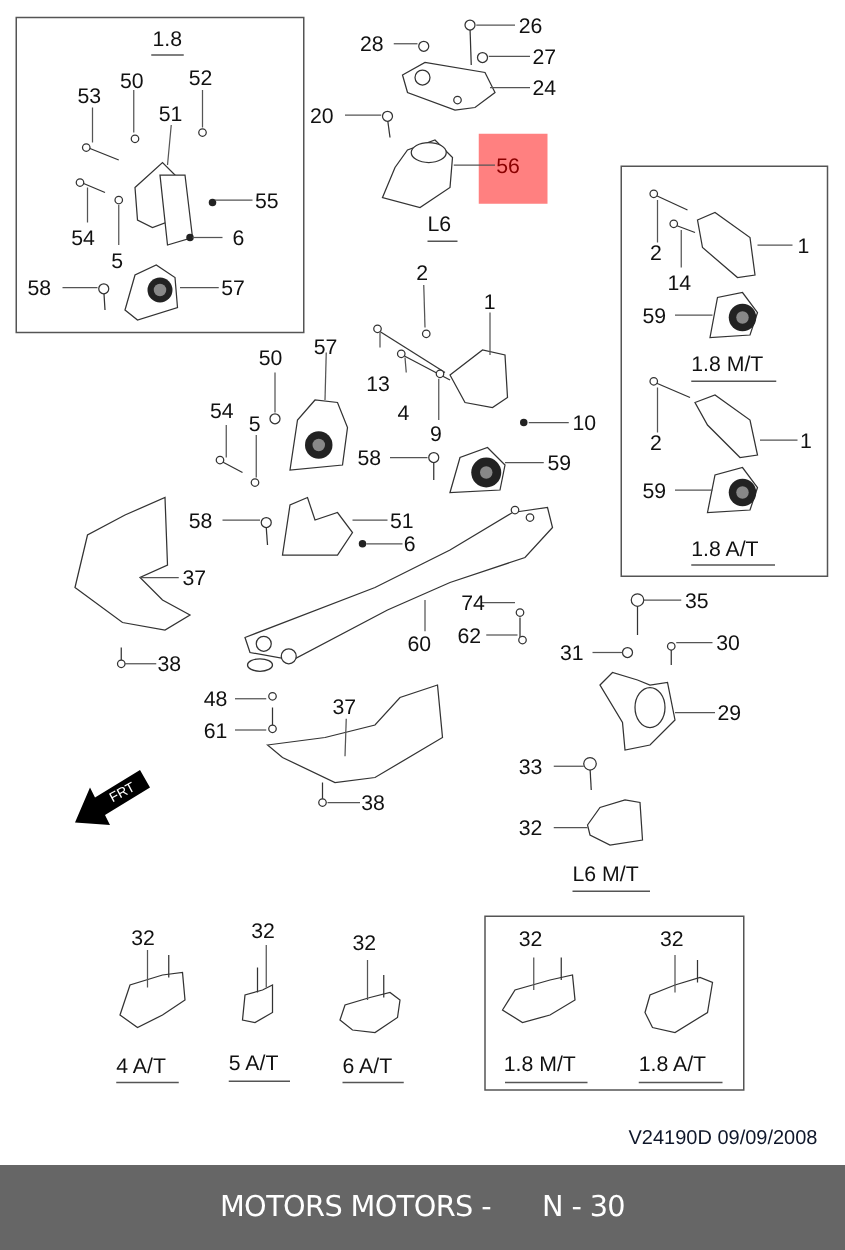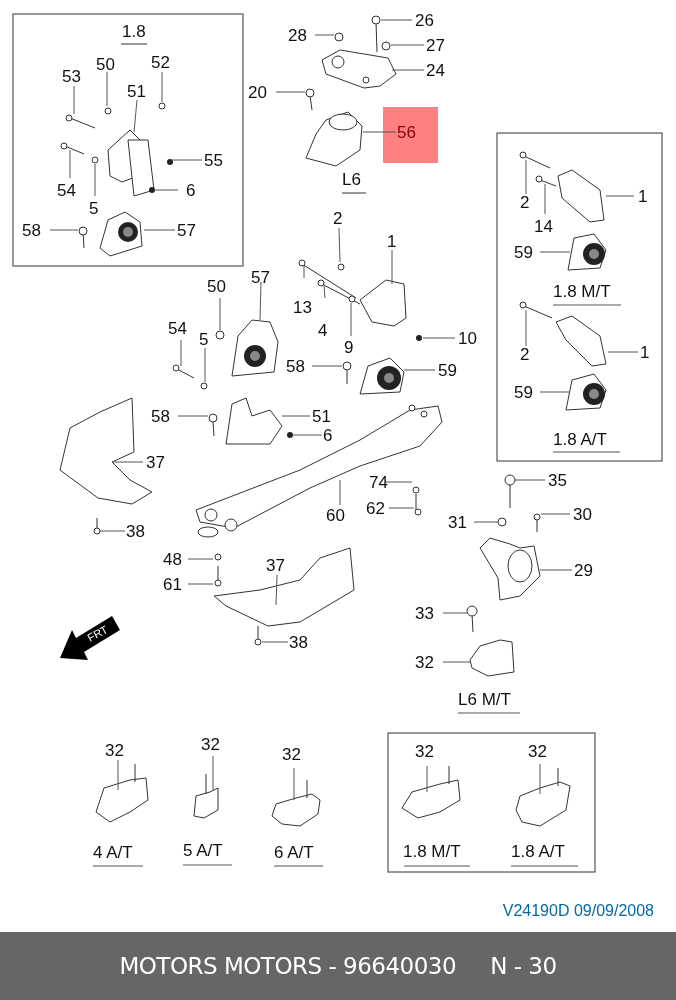--- a/index.html
+++ b/index.html
@@ -8,21 +8,21 @@
   .lbl{font-family:"Liberation Sans",sans-serif;font-size:17px;fill:#111;}
   .cap{font-family:"Liberation Sans",sans-serif;font-size:17px;fill:#111;}
   .part{fill:#fff;stroke:#333;stroke-width:1;}
   .lead{stroke:#555;stroke-width:1;fill:none;}
   .frame{fill:none;stroke:#555;stroke-width:1.2;}
   .uline{stroke:#555;stroke-width:1.2;}
   .bush{fill:#222;}
   #footer{position:absolute;left:0;top:932px;width:676px;height:68px;background:#666;color:#fff;
     font-family:"DejaVu Sans",sans-serif;font-size:23px;display:flex;align-items:center;justify-content:center;letter-spacing:-0.5px;}
   #footer span{white-space:pre;}
-  #docref{position:absolute;right:22px;top:902px;font-size:16px;color:#0369a1;font-family:"Liberation Sans",sans-serif;}
+  #docref{position:absolute;right:22px;top:902px;font-size:16px;color:#0f172a;font-family:"Liberation Sans",sans-serif;}
 </style>
 </head>
 <body>
 
 <svg id="diagram" viewBox="0 0 676 930" xmlns="http://www.w3.org/2000/svg">
 
   <rect class="frame" x="13" y="14" width="230" height="252"></rect>
   <rect class="frame" x="497" y="133" width="165" height="328"></rect>
   <rect class="frame" x="388" y="733" width="207" height="139"></rect>
 
@@ -309,16 +309,15 @@
     <text class="cap" x="511" y="857">1.8 A/T</text>
     <line class="uline" x1="511" y1="866" x2="578" y2="866"></line>
   </g>
 </svg>
 
 <div id="docref">V24190D  09/09/2008</div>
 
 <div id="footer">
   <span>MOTORS MOTORS</span>
     <span> - </span>
-    <span>96640030</span>
     <span>&nbsp;&nbsp;&nbsp;&nbsp;&nbsp;</span>
     <span>N - 30</span>
 </div>
 
 </body></html>

